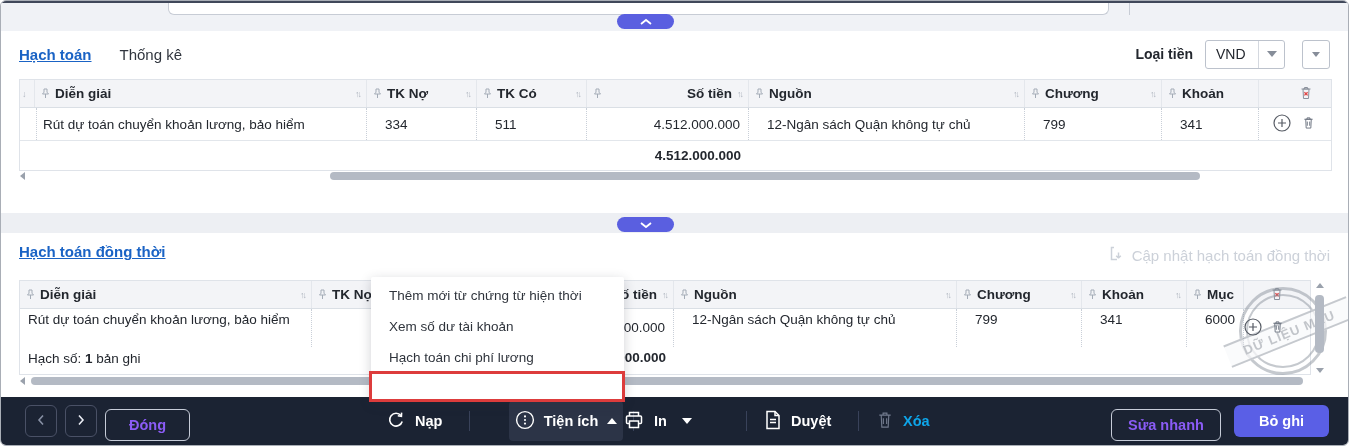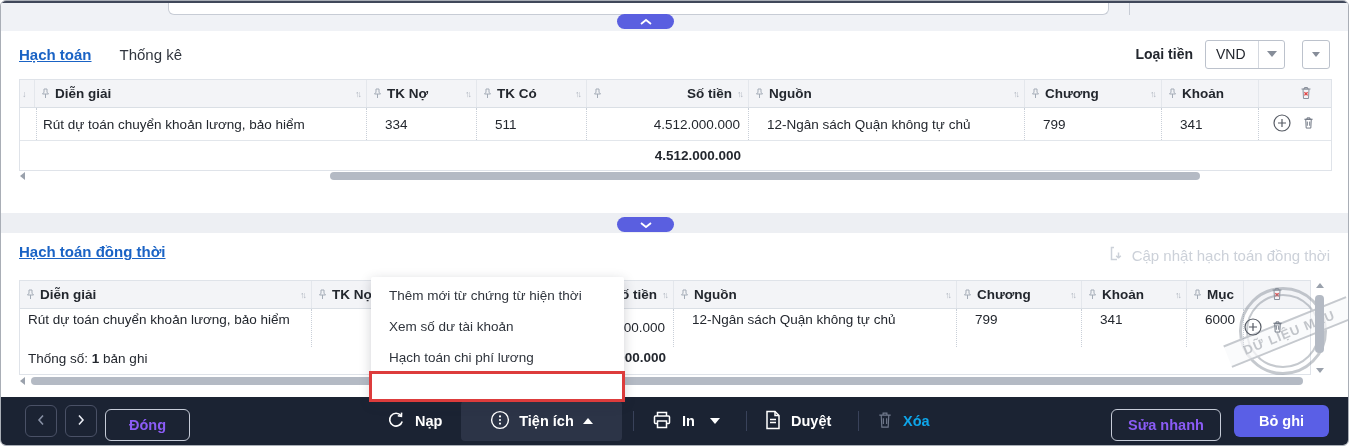--- a/index.html
+++ b/index.html
@@ -87,21 +87,21 @@
   .annotation { position:absolute; left:368px; top:370px; width:256px; height:31px; border:3px solid #dd3c3c; z-index:50; pointer-events:none; }
   
   .toolbar { position:absolute; left:0; right:0; bottom:0; height:48px; background:#1b2333; z-index:10; }
   .tb-abs { position:absolute; top:0; height:48px; display:flex; align-items:center; }
   .nav-btn { width:32px; height:32px; border:1px solid #4a5166; border-radius:6px; background:transparent; display:flex; align-items:center; justify-content:center; cursor:pointer; }
   .btn-outline { height:32px; border:1px solid #c6ccd8; border-radius:6px; color:#8b5cf6; font-weight:bold; font-size:14.5px; display:flex; align-items:center; justify-content:center; background:transparent; cursor:pointer;margin-top:8px; }
   .btn-fill { height:32px; border-radius:6px; background:#5a5fe6; color:#fff; font-weight:bold; font-size:14.5px; display:flex; align-items:center; justify-content:center; cursor:pointer; }
   .tb-item { display:flex; align-items:center; gap:9px; color:#fff; font-weight:bold; font-size:14.5px; cursor:pointer; }
   .tb-item.disabled { color:#0ea5e9; cursor:default; }
   .tb-sep { position:absolute; top:14px; width:1px; height:20px; background:#39425a; }
-  .tienich-block { position:absolute; left:460px; top:4px; width:161px; height:40px; background:#2c3447; border-radius:4px; display:flex; align-items:center; justify-content:center; gap:9px; color:#fff; font-weight:bold; font-size:14.5px; cursor:pointer; }
+  .tienich-block { position:absolute; left:508px; top:4px; width:114px; height:40px; background:#2c3447; border-radius:4px; display:flex; align-items:center; justify-content:center; gap:9px; color:#fff; font-weight:bold; font-size:14.5px; cursor:pointer; }
   .tri-up-w { width:0; height:0; border-left:5px solid transparent; border-right:5px solid transparent; border-bottom:6px solid #fff; }
   .tri-down-w { width:0; height:0; border-left:5px solid transparent; border-right:5px solid transparent; border-top:6px solid #fff; }
   .narrow-arrow { font-size:9px; color:#aeb5bf; }
 </style>
 </head>
 <body>
 
 <div class="frame">
 
   <div class="top-strip">
@@ -360,21 +360,21 @@
               <path d="M9 5v8M5 9h8" stroke="#565b64" stroke-width="1.2"></path>
             </svg></span>
         <span><svg width="13" height="15" viewBox="0 0 14 15">
               <path d="M2.5 4h9M5.5 4V2.5h3V4M4 4l.5 9.5h5L10 4z" fill="none" stroke="#6b7280"></path>
               <path d="M5.7 6.5v4.5M8.3 6.5v4.5" stroke="#6b7280"></path>
             </svg></span>
       </div>
     </div>
     <div class="t2-footer">
       <span class="t2-footer-text">
-        <span>Thống số:</span> <b>1</b> <span>bản ghi</span>
+        <span>Hạch số:</span> <b>1</b> <span>bản ghi</span>
       </span>
       <span class="t2-total">4.512.000.000</span>
     </div>
   </div>
 
   <div class="stamp">
     <div class="stamp-c1"></div>
     <div class="stamp-c2"></div>
     <div class="stamp-banner">DỮ LIỆU MẪU</div>
   </div>
@@ -421,21 +421,21 @@
             <circle cx="10" cy="6.4" r="1.05" fill="#fff"></circle>
             <circle cx="10" cy="10" r="1.05" fill="#fff"></circle>
             <circle cx="10" cy="13.6" r="1.05" fill="#fff"></circle>
           </svg></span>
       <span>Tiện ích</span>
       <span class="tri-up-w"></span>
     </div>
 
     <span class="tb-sep" style="left:632px;"></span>
 
-    <div class="tb-abs tb-item" style="left:650px;text-align:right;">
+    <div class="tb-abs tb-item" style="left:622px;text-align:right;">
       <span><svg width="22" height="20" viewBox="0 0 22 20" fill="none" stroke="#fff" stroke-width="1.5">
             <path d="M6.5 6V2.5h9V6"></path>
             <rect x="3.5" y="6" width="15" height="7.5" rx="1"></rect>
             <rect x="6.5" y="11" width="9" height="6.5" fill="#1b2333"></rect>
           </svg></span>
       <span>In</span>
       <span class="tri-down-w" style="margin-left:6px;"></span>
     </div>
 
     <span class="tb-sep" style="left:745px;"></span>

